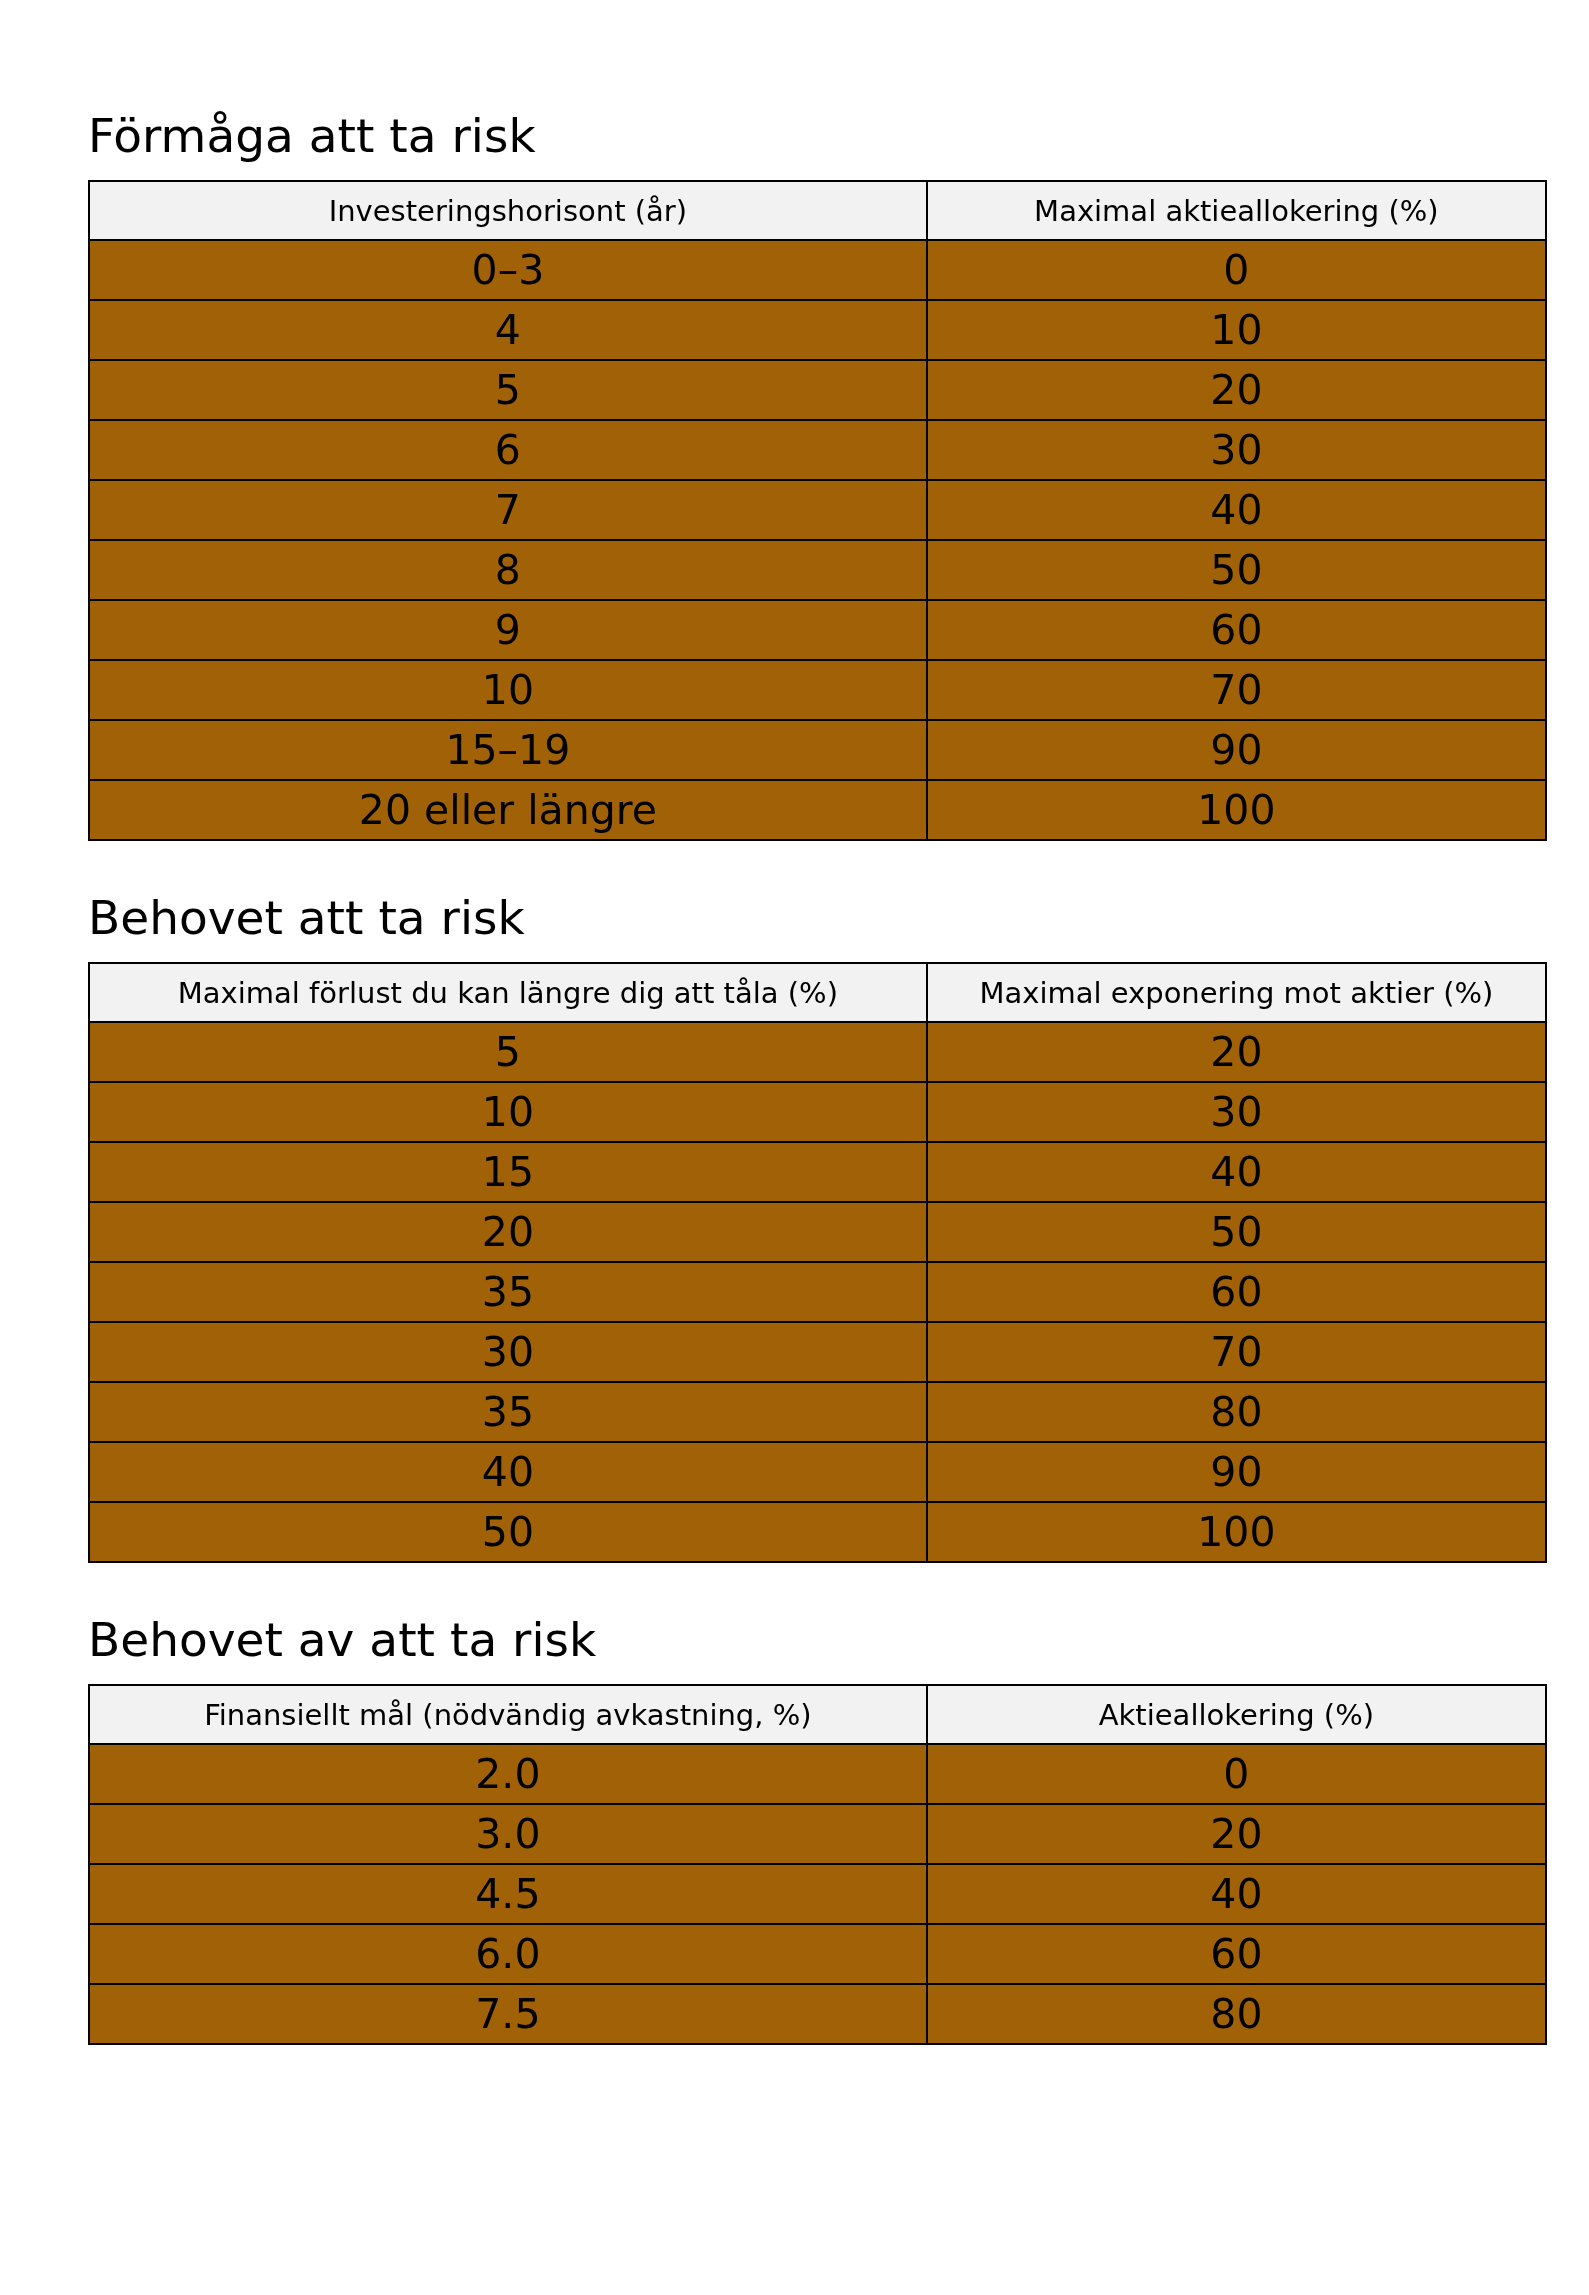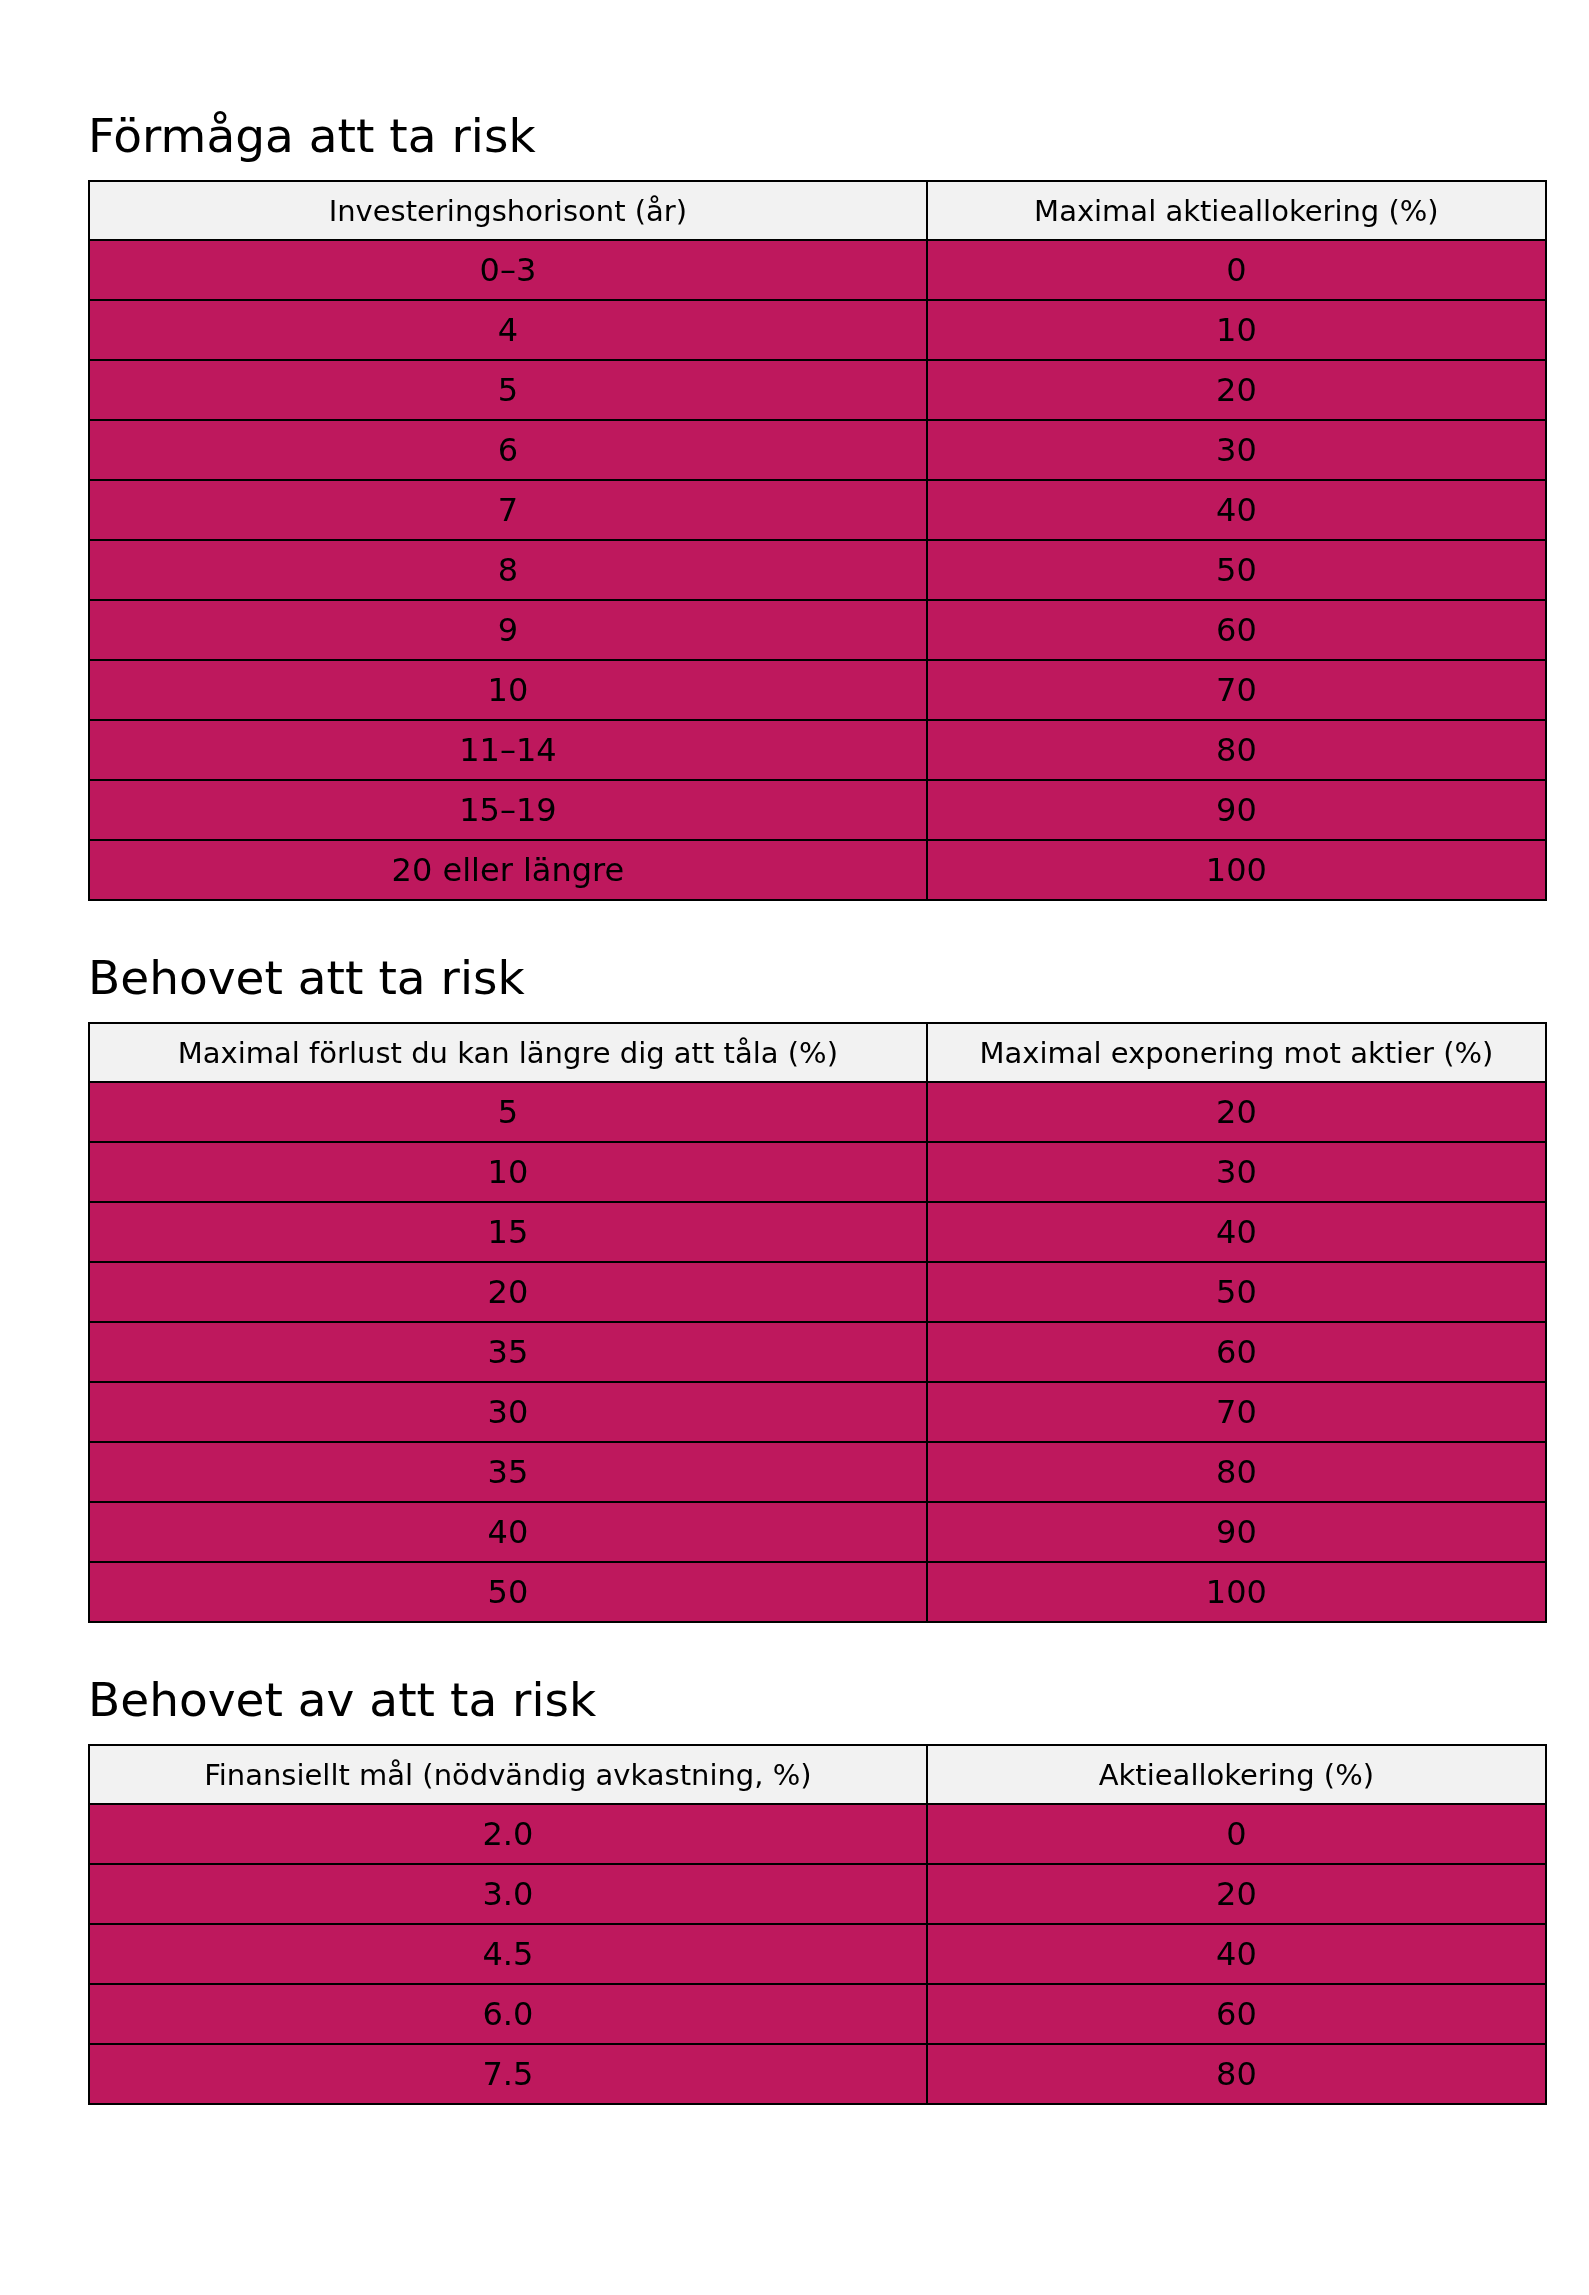--- a/index.html
+++ b/index.html
@@ -50,22 +50,22 @@
     overflow: hidden;
     white-space: nowrap;
   }
   table.risk-table th {
     background: #f2f2f2;
     font-weight: 400;
     font-size: 29px;
     height: 57px;
   }
   table.risk-table td {
-    background: #be185d;
-    font-size: 32px;
+    background: #a16207;
+    font-size: 41px;
     height: 58px;
   }
 </style>
 </head>
 <body>
 
 <div class="page">
 
   <div class="section">
     <h2 class="section-title">Förmåga att ta risk</h2>
@@ -107,24 +107,20 @@
           </tr>
           <tr>
             <td>9</td>
             <td>60</td>
           </tr>
           <tr>
             <td>10</td>
             <td>70</td>
           </tr>
           <tr>
-            <td>11–14</td>
-            <td>80</td>
-          </tr>
-          <tr>
             <td>15–19</td>
             <td>90</td>
           </tr>
           <tr>
             <td>20 eller längre</td>
             <td>100</td>
           </tr>
         </tbody>
     </table>
   </div>

